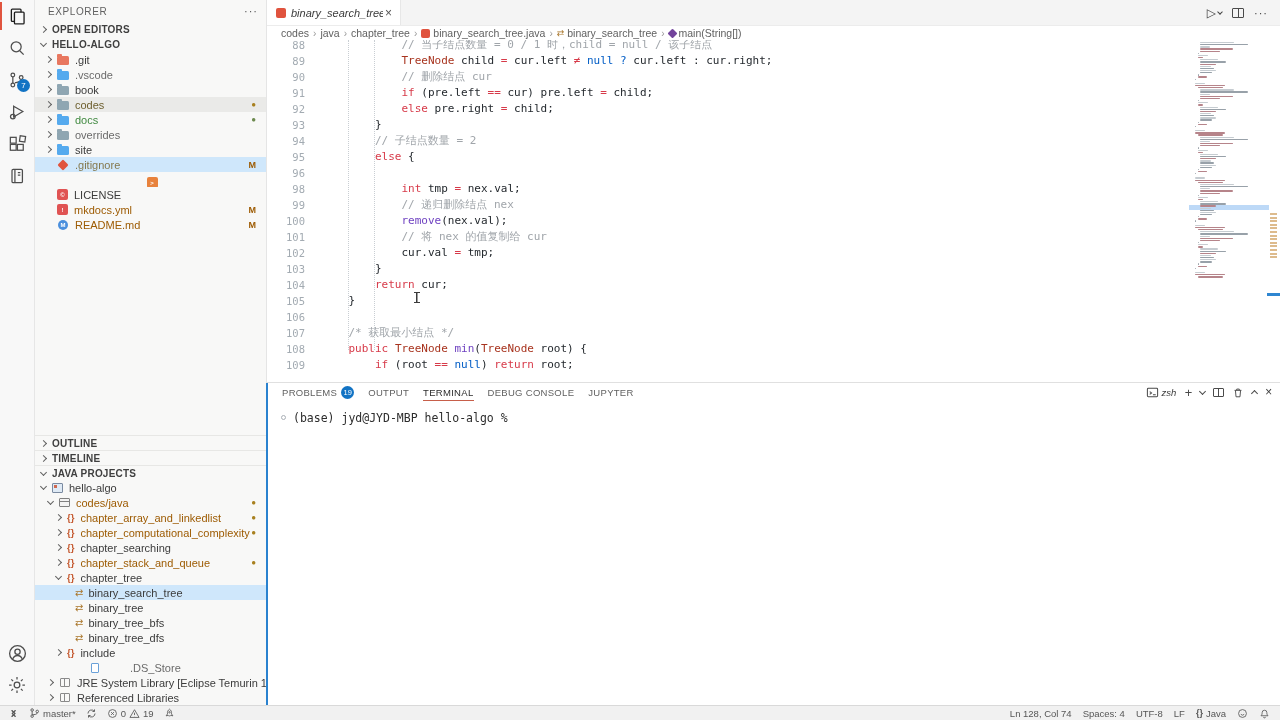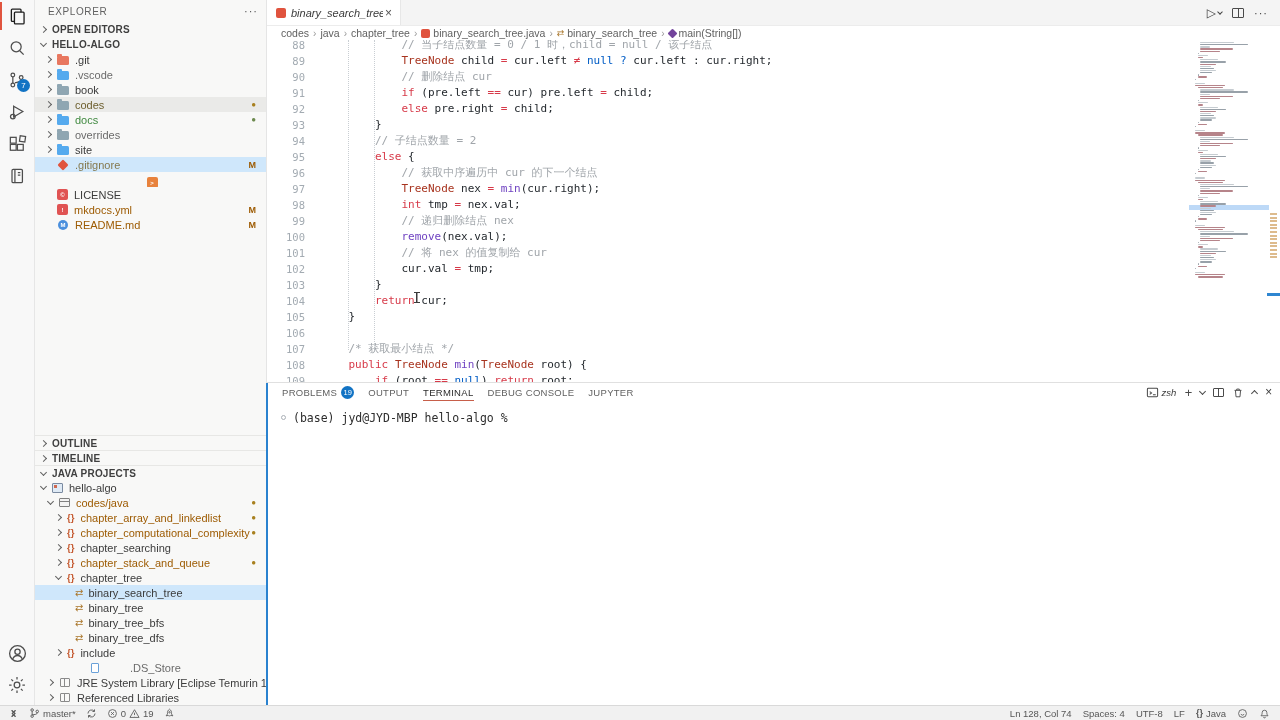--- a/index.html
+++ b/index.html
@@ -463,25 +463,20 @@
             <div class="cl">
               <span class="ln">94</span>
               <span class="ct"><span>        </span><span class="tok-c">// 子结点数量 = 2</span></span>
             </div>
             <div class="cl">
               <span class="ln">95</span>
               <span class="ct"><span>        </span><span class="tok-k">else</span><span> {</span></span>
             </div>
             <div class="cl">
               <span class="ln">96</span>
-              <span class="ct"><span>            </span><span class="tok-c">// 获取中序遍历中 cur 的下一个结点</span></span>
-            </div>
-            <div class="cl">
-              <span class="ln">97</span>
-              <span class="ct"><span>            </span><span class="tok-t">TreeNode</span><span> nex </span><span class="tok-k">=</span><span> </span><span class="tok-f">min</span><span>(cur.right);</span></span>
             </div>
             <div class="cl">
               <span class="ln">98</span>
               <span class="ct"><span>            </span><span class="tok-k">int</span><span> tmp </span><span class="tok-k">=</span><span> nex.val;</span></span>
             </div>
             <div class="cl">
               <span class="ln">99</span>
               <span class="ct"><span>            </span><span class="tok-c">// 递归删除结点 nex</span></span>
             </div>
             <div class="cl">

